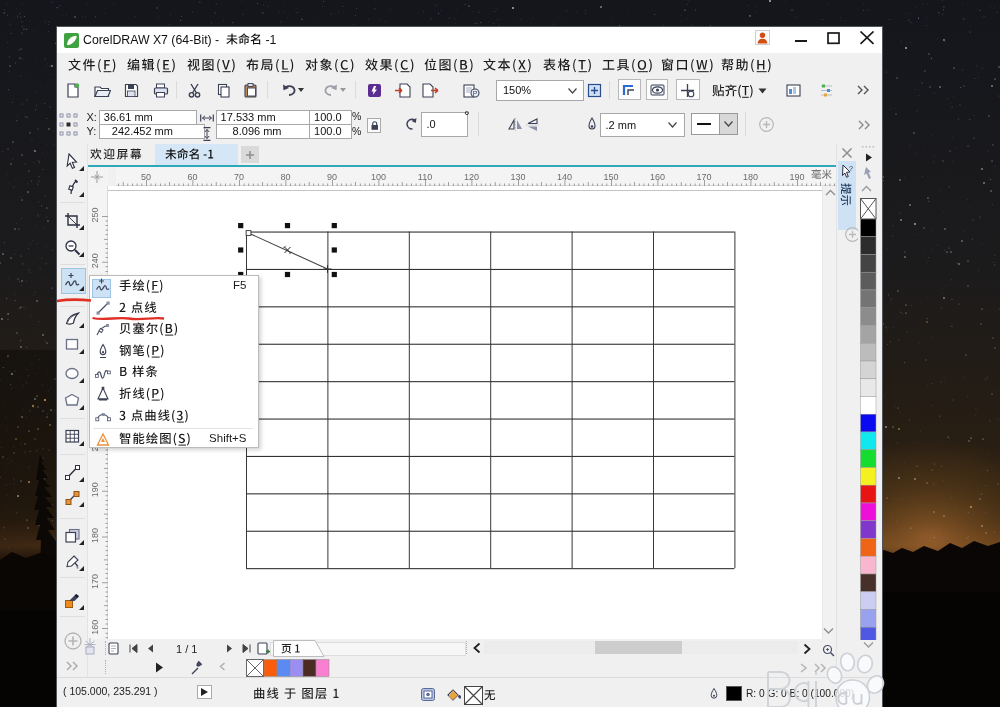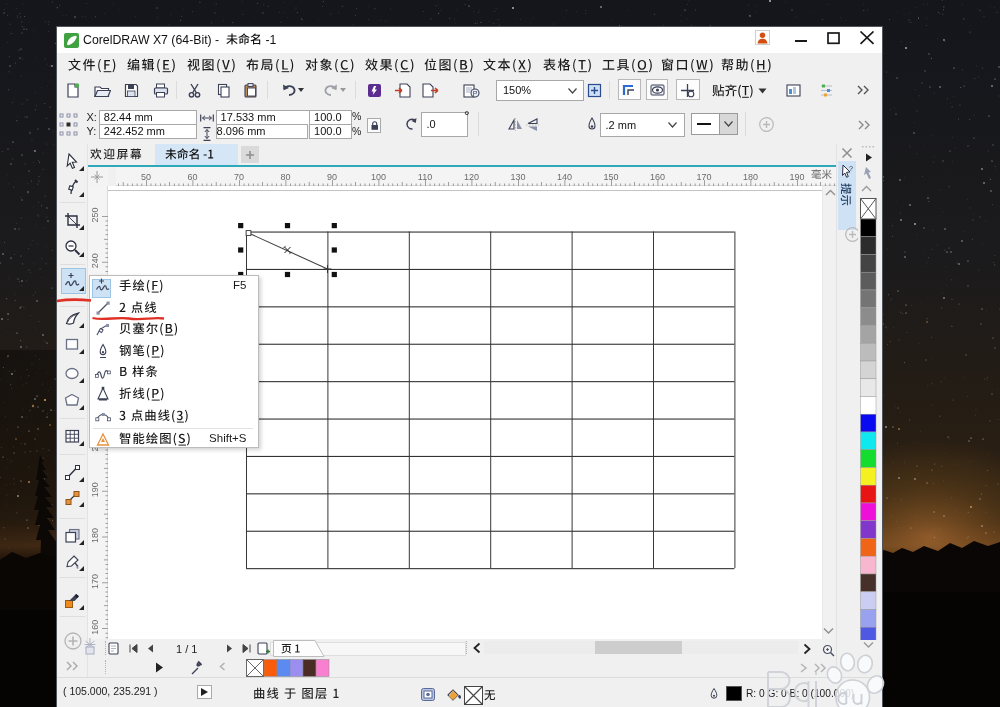--- a/index.html
+++ b/index.html
@@ -1128,36 +1128,36 @@
           <rect x="15" y="11" width="3" height="3"></rect>
           <rect x="1" y="20" width="3" height="3"></rect>
           <rect x="8" y="20" width="3" height="3"></rect>
           <rect x="15" y="20" width="3" height="3"></rect>
         </g>
         <rect x="7.5" y="10.5" width="4" height="4" fill="#2b2b2b"></rect>
       </svg>
     </div>
     <div style="position:absolute;left:29.5px;top:83.5px;font:11px 'Liberation Sans',sans-serif;color:#222;white-space:nowrap;">X:</div>
     <div style="position:absolute;left:29.5px;top:97.8px;font:11px 'Liberation Sans',sans-serif;color:#222;white-space:nowrap;">Y:</div>
-    <div class="f" style="left:41.8px;top:83px;width:92px;height:13.5px;line-height:13.5px;padding-left:4px;border-bottom:none">82.44 mm</div>
-    <div class="f" style="left:41.8px;top:96.5px;width:92px;height:13.5px;line-height:13.5px;padding-left:4px">242.452 mm</div>
+    <div class="f" style="left:41.8px;top:83px;width:92px;height:13.5px;line-height:13.5px;padding-left:4px;border-bottom:none">36.61 mm</div>
+    <div class="f" style="left:41.8px;top:96.5px;width:92px;height:13.5px;line-height:13.5px;padding-left:12px">242.452 mm</div>
     <div style="position:absolute;left:143px;top:86.5px;">
       <svg width="14" height="8">
         <path d="M2.5,4 h9 M2.5,4 l2.5,-2.2 M2.5,4 l2.5,2.2 M11.5,4 l-2.5,-2.2 M11.5,4 l-2.5,2.2" stroke="#3c4156" stroke-width="1" fill="none"></path>
         <path d="M0.7,0.5 v7 M13.3,0.5 v7" stroke="#3c4156" stroke-width="1.2"></path>
       </svg>
     </div>
     <div style="position:absolute;left:146px;top:100px;">
       <svg width="8" height="14">
         <path d="M4,2.5 v9 M4,2.5 l-2.2,2.5 M4,2.5 l2.2,2.5 M4,11.5 l-2.2,-2.5 M4,11.5 l2.2,-2.5" stroke="#3c4156" stroke-width="1" fill="none"></path>
         <path d="M0.5,0.7 h7 M0.5,13.3 h7" stroke="#3c4156" stroke-width="1.2"></path>
       </svg>
     </div>
     <div class="f" style="left:158.6px;top:83px;width:90px;height:13.5px;line-height:13.5px;padding-left:4px;border-bottom:none">17.533 mm</div>
-    <div class="f" style="left:158.6px;top:96.5px;width:90px;height:13.5px;line-height:13.5px;padding-left:0">8.096 mm</div>
+    <div class="f" style="left:158.6px;top:96.5px;width:90px;height:13.5px;line-height:13.5px;padding-left:16px">8.096 mm</div>
     <div class="f" style="left:252.1px;top:83px;width:37px;height:13.5px;line-height:13.5px;padding-left:4px;border-bottom:none">100.0</div>
     <div class="f" style="left:252.1px;top:96.5px;width:37px;height:13.5px;line-height:13.5px;padding-left:4px">100.0</div>
     <div style="position:absolute;left:295px;top:83px;font:10.5px 'Liberation Sans',sans-serif;color:#222;white-space:nowrap;">%</div>
     <div style="position:absolute;left:295px;top:97.5px;font:10.5px 'Liberation Sans',sans-serif;color:#222;white-space:nowrap;">%</div>
     <div style="position:absolute;left:310.4px;top:90.8px;width:13.5px;height:15px;background:#fbfbfb;border:1px solid #aaa;box-sizing:border-box"></div>
     <div style="position:absolute;left:313px;top:93.5px;">
       <svg width="9" height="9">
         <rect x="1.5" y="4" width="6.5" height="4.8" fill="#3c4156"></rect>
         <path d="M2.7,4 v-1.2 a2,2 0 0 1 4,0 v1.2" fill="none" stroke="#3c4156" stroke-width="1.1"></path>
       </svg>

